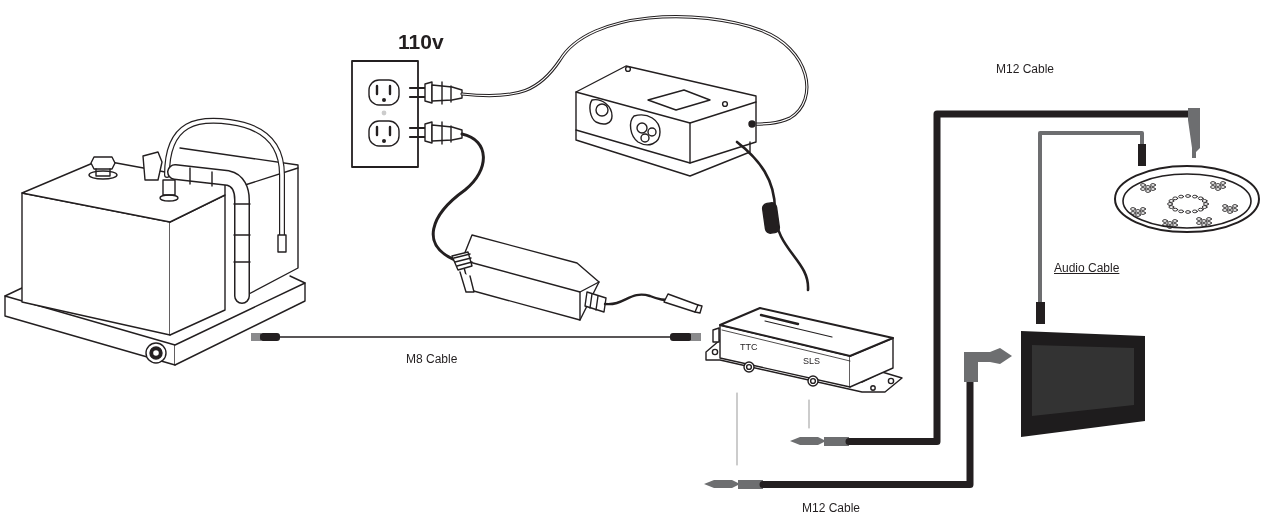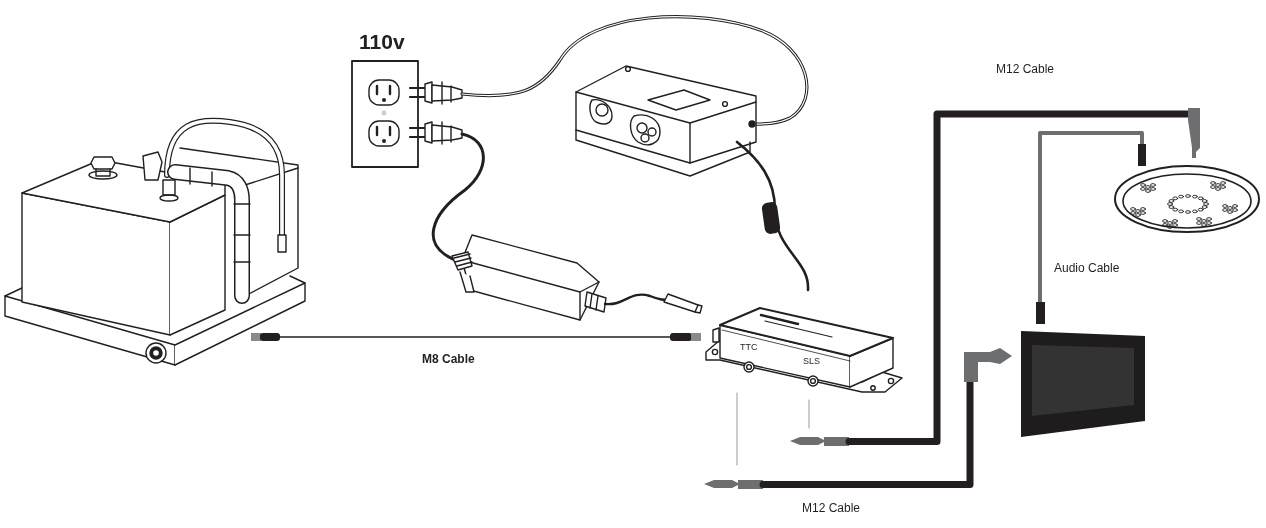--- a/index.html
+++ b/index.html
@@ -1,19 +1,19 @@
 <!DOCTYPE html>
 <html><head>
 <meta charset="utf-8">
 <style>
   html, body { margin: 0; padding: 0; background: #ffffff; }
   body { width: 1266px; height: 528px; overflow: hidden; position: relative; font-family: "Liberation Sans", sans-serif; }
   #stage { position: absolute; left: 0; top: 0; width: 1266px; height: 528px; }
   .label { position: absolute; font-family: "Liberation Sans", sans-serif; font-size: 12px; color: #231f20; white-space: nowrap; }
-  .label.voltage { font-size: 21px; font-weight: bold; }
+  .label.voltage { font-size: 21px; font-weight: bold; margin-left: 39px; }
   .small-label { font-family: "Liberation Sans", sans-serif; font-size: 9px; fill: #231f20; }
 </style>
 </head>
 <body>
 
 <svg id="stage" width="1266" height="528" viewBox="0 0 1266 528" xmlns="http://www.w3.org/2000/svg">
   <g fill="none" stroke="#231f20" stroke-width="1.4" stroke-linejoin="round" stroke-linecap="round">
 
     <g>
 
@@ -241,16 +241,16 @@
     </g>
 
     <g>
       <path d="M1021 331 L1145 336 L1145 421 L1021 437 Z" fill="#1e1c1d" stroke="none"></path>
       <path d="M1032 345 L1134 348 L1134 405 L1032 416 Z" fill="#333333" stroke="none"></path>
     </g>
   </g>
 </svg>
 
 <div class="label voltage" style="left:359px; top:30px;">110v</div>
-<div class="label" style="left:422px; top:352px;font-weight:bold;">M8 Cable</div>
+<div class="label" style="left:406px; top:352px;">M8 Cable</div>
 <div class="label" style="left:996px; top:62px;">M12 Cable</div>
-<div class="label" style="left:1054px; top:261px;">Audio Cable</div>
+<div class="label" style="left:1054px; top:261px;text-decoration:underline;">Audio Cable</div>
 <div class="label" style="left:802px; top:501px;">M12 Cable</div>
 
 </body></html>

